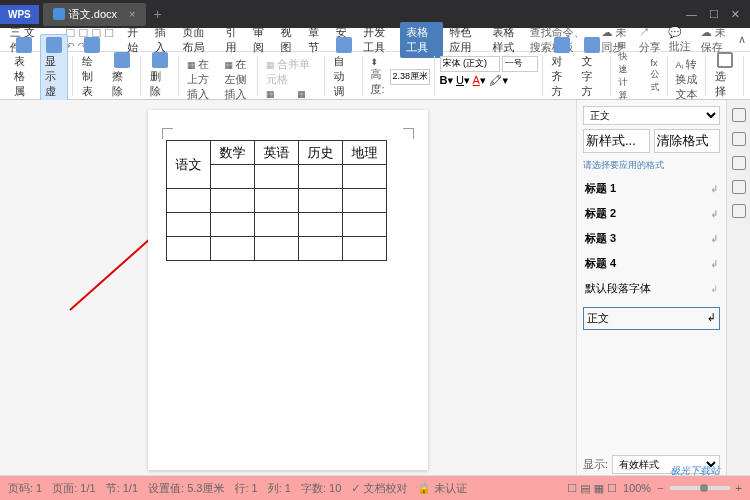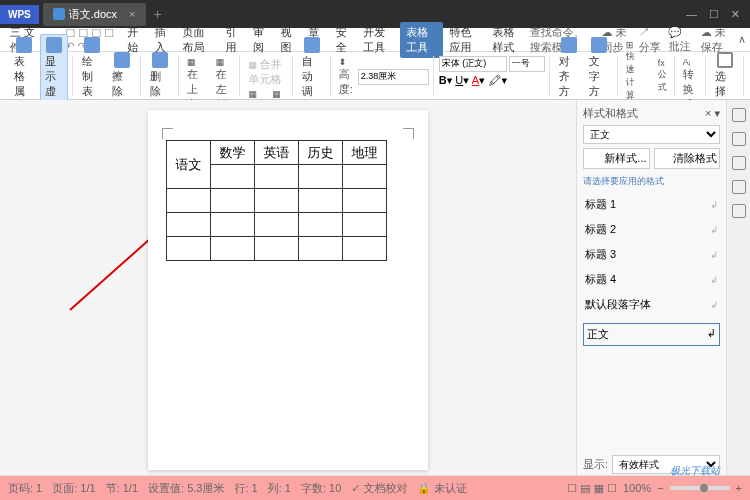--- a/index.html
+++ b/index.html
@@ -15,39 +15,39 @@
 .menu-btn{padding:3px 6px;font-size:11px;color:#333}
 .menu-btn.active{background:#4a7ebb;color:#fff;border-radius:2px}
 .menu-spacer{flex:1}
 .menu-right{display:flex;align-items:center;gap:6px;font-size:10px;color:#666}
 .ribbon{background:#fff;height:48px;display:flex;align-items:center;padding:0 6px;border-bottom:1px solid #ccc;gap:1px}
 .ribbon-group{display:flex;align-items:center;gap:2px;padding:0 4px;border-right:1px solid #e0e0e0;height:40px}
 .rb-btn{display:flex;flex-direction:column;align-items:center;justify-content:center;padding:2px 4px;font-size:9px;color:#333;min-width:28px}
 .rb-btn.sel{background:#d4e6f9;border:1px solid #9ec8ed;border-radius:2px}
 .rb-icon{width:16px;height:16px;background:#6a9bd8;border-radius:2px;margin-bottom:1px}
 .rb-small{font-size:9px;color:#555;padding:1px 3px}
-.ribbon-input{width:71px;height:16px;border:1px solid #ccc;font-size:9px;padding:0 2px}
+.ribbon-input{width:40px;height:16px;border:1px solid #ccc;font-size:9px;padding:0 2px}
 .workspace{display:flex;height:380px}
 .canvas{flex:1;background:#f5f5f5;display:flex;justify-content:center;padding-top:10px;position:relative;overflow:hidden}
 .page{background:#fff;width:280px;height:360px;box-shadow:0 1px 4px rgba(0,0,0,.2);padding:24px 18px;position:relative}
 .page::before,.page::after{content:"";position:absolute;width:10px;height:10px;border:1px solid #999}
 .page::before{top:18px;left:14px;border-right:none;border-bottom:none}
 .page::after{top:18px;right:14px;border-left:none;border-bottom:none}
 .doc-table{border-collapse:collapse;margin-top:6px}
 .doc-table td{border:1px solid #333;width:44px;height:24px;text-align:center;font-size:13px}
 .merged{height:48px}
 .arrow{position:absolute;top:120px;left:60px}
 .sidepanel{width:150px;background:#f8f8f8;border-left:1px solid #ddd;padding:6px;display:flex;flex-direction:column;gap:4px}
 .sp-title{font-size:10px;color:#555;display:flex;justify-content:space-between;align-items:center}
 .sp-select{width:100%;border:1px solid #ccc;padding:2px;font-size:10px;background:#fff}
 .sp-btns{display:flex;gap:4px}
-.sp-btn{flex:1;border:1px solid #ccc;background:#fff;padding:2px;font-size:11px;text-align:right}
+.sp-btn{flex:1;border:1px solid #ccc;background:#fff;padding:2px;font-size:13px;text-align:left}
 .sp-hint{font-size:9px;color:#4a7ebb;padding:2px 0}
 .sp-item{padding:3px 2px;font-size:11px;display:flex;justify-content:space-between;align-items:center}
-.sp-item.bold{font-weight:normal;font-size:13px}
+.sp-item.bold{font-weight:bold;font-size:13px}
 .sp-item .ret{color:#aaa;font-size:9px}
 .sp-current{border:1px solid #4a7ebb;padding:3px;font-size:10px;margin-top:4px}
 .sp-footer{margin-top:auto;font-size:9px;color:#666;display:flex;align-items:center;gap:4px}
 .righttools{width:24px;background:#f0f0f0;border-left:1px solid #ddd;display:flex;flex-direction:column;align-items:center;gap:10px;padding-top:8px}
 .rt-icon{width:14px;height:14px;border:1px solid #888;border-radius:2px}
 .statusbar{position:absolute;bottom:0;left:0;right:0;height:20px;background:#fca5a5;border-top:1px solid #ddd;display:flex;align-items:center;padding:12px 8px;font-size:9px;color:#666;gap:10px}
 .statusbar .right{margin-left:auto;display:flex;gap:6px;align-items:center}
 .zoom-bar{width:60px;height:4px;background:#ddd;position:relative}
 .zoom-bar::after{content:"";position:absolute;left:50%;top:-2px;width:8px;height:8px;background:#888;border-radius:50%}
 .watermark{position:absolute;bottom:22px;right:30px;font-size:10px;color:#4a90d9;font-style:italic}
@@ -152,21 +152,21 @@
    <span class="rb-small">⬍ <span>高度:</span></span>
    <input class="ribbon-input" value="2.38厘米" style="">
   </div>
   <div style="display:flex;align-items:center;gap:2px">
    <span class="rb-small">⬌ <span>宽度:</span></span>
    <input class="ribbon-input" value="3.17厘米" style="">
   </div>
  </div>
  <div class="ribbon-group" style="flex-direction:column;gap:2px;align-items:flex-start">
   <div style="display:flex;gap:2px">
-   <input class="ribbon-input" style="width: 68px;" value="宋体 (正文)">
+   <input class="ribbon-input" style="width: 60px;" value="宋体 (正文)">
    <input class="ribbon-input" style="width: 36px;" value="一号">
   </div>
   <div style="display:flex;gap:3px;font-size:10px">
    <span><b>B</b>▾</span>
    <span><u>U</u>▾</span>
    <span><u style="color:red">A</u>▾</span>
    <span>🖍▾</span>
   </div>
  </div>
  <div class="ribbon-group">
@@ -236,24 +236,20 @@
               <td></td>
               <td></td>
               <td></td>
               <td></td>
             </tr>
    </tbody>
         </table>
   </div>
  </div>
  <div class="sidepanel">
-  <div class="sp-title">
-        <span>样式和格式</span>
-        <span>× ▾</span>
-      </div>
   <select class="sp-select"><option>正文</option></select>
   <div class="sp-btns">
    <div class="sp-btn">新样式...</div>
    <div class="sp-btn">清除格式</div>
   </div>
   <div class="sp-hint">请选择要应用的格式</div>
   <div class="sp-item bold">
         <span>标题 1</span>
         <span class="ret">↲</span>
       </div>

